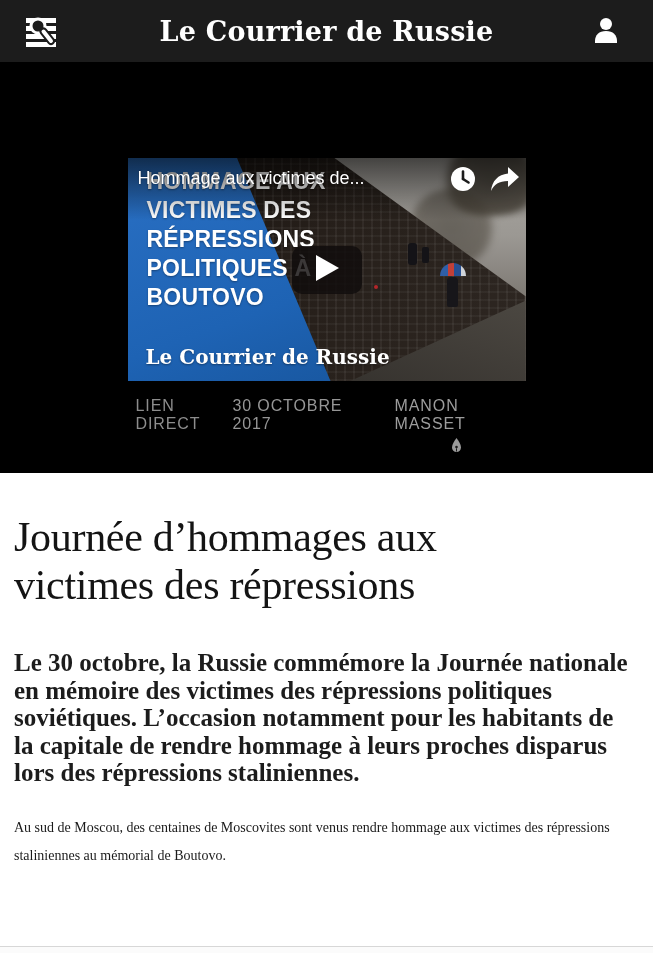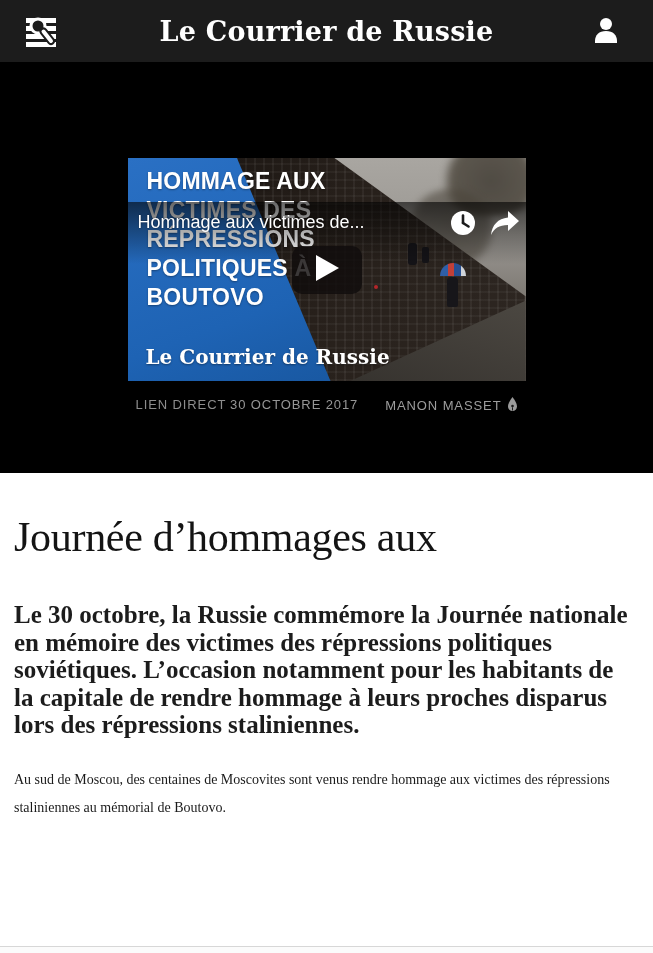--- a/index.html
+++ b/index.html
@@ -75,45 +75,45 @@
     text-shadow:0 1px 2px rgba(0,0,0,.35); white-space:nowrap;
   }
   .thumb-brand {
     position:absolute; left:18px; bottom:12px; color:#fff;
     font-family:"DejaVu Serif", serif; font-weight:700; font-size:20px;
     text-shadow:0 1px 2px rgba(0,0,0,.4); white-space:nowrap;
   }
   .yt-top {
     position:absolute; top:0; left:0; right:0; height:62px;
     background:linear-gradient(180deg, rgba(0,0,0,.6) 0%, rgba(0,0,0,.28) 55%, transparent 100%);
-    display:flex; align-items:flex-start; padding:8px 10px 0 10px;margin-top:44px;
+    display:flex; align-items:flex-start; padding:8px 10px 0 10px;
   }
   .yt-title {
     color:#fff; font-family:"Liberation Sans", sans-serif; font-size:18px;
     line-height:24px; flex:1 1 auto; white-space:nowrap; overflow:hidden;
     text-shadow:0 0 2px rgba(0,0,0,.5); cursor:pointer;
   }
   .yt-icon { width:26px; height:26px; margin-left:14px; cursor:pointer; flex:0 0 auto; }
   .play-btn {
     position:absolute; left:50%; top:50%; transform:translate(-50%,-50%);
     width:70px; height:48px; border:none; border-radius:10px;
     background:rgba(16,12,12,.82); cursor:pointer;
     display:flex; align-items:center; justify-content:center;
   }
 
   
   .meta-row {
     width:398px; margin:16px auto 0; display:flex; justify-content:space-between;
     align-items:flex-start; padding:0 8px 0 8px;
-    font-family:"Liberation Sans", sans-serif; font-size:13px; letter-spacing:0.9px;
+    font-family:"Liberation Sans", sans-serif; font-size:16px; letter-spacing:0.9px;
   }
   .meta-link { color:#8d8d8d; text-decoration:none; cursor:pointer; }
   .meta-right { display:flex; gap:27px; }
   .meta-date { color:#969696; }
-  .author-col { display:flex; flex-direction:row; align-items:center; gap:5px; }
+  .author-col { display:flex; flex-direction:column; align-items:center; gap:5px; }
   .meta-author { color:#9d9d9d; }
 
   
   .article { background:#fff; padding:40px 14px 0 14px; }
   .headline {
     color:#141414; font-family:"Liberation Serif", serif; font-weight:400;
     font-size:42px; line-height:48px; letter-spacing:-0.3px;
   }
   .headline span { display:block; }
   .lead {
@@ -222,18 +222,19 @@
           </svg>
         </span>
       </span>
     </div>
   </div>
 </div>
 
 <div class="article">
   <h1 class="headline">
     <span>Journée d’hommages aux</span>
+    <span>victimes des répressions</span>
   </h1>
   <p class="lead">Le 30 octobre, la Russie commémore la Journée nationale en mémoire des victimes des répressions politiques soviétiques. L’occasion notamment pour les habitants de la capitale de rendre hommage à leurs proches disparus lors des répressions staliniennes.</p>
   <p class="bodytext">Au sud de Moscou, des centaines de Moscovites sont venus rendre hommage aux victimes des répressions staliniennes au mémorial de Boutovo.</p>
 </div>
 
 <div class="bottom-rule"></div>
 
 </body></html>

